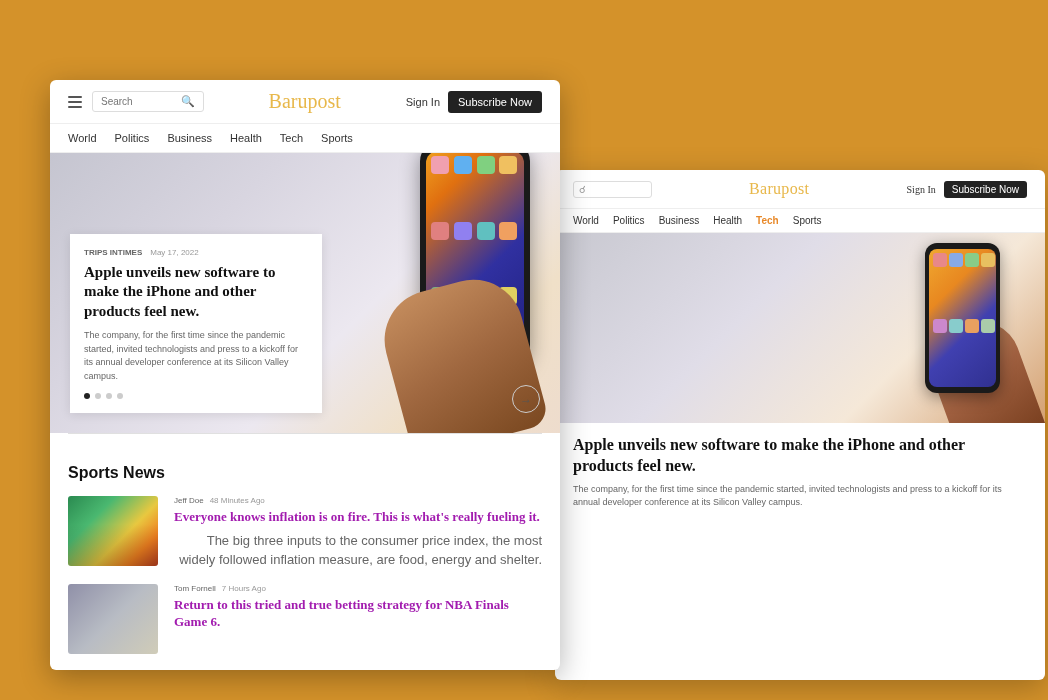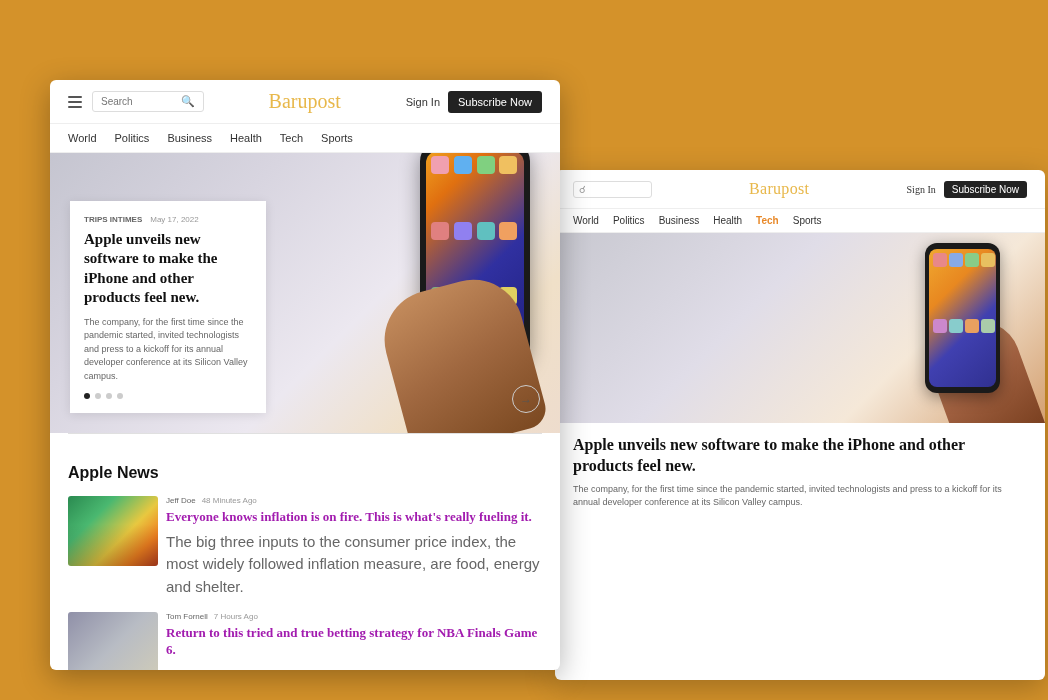--- a/index.html
+++ b/index.html
@@ -304,21 +304,21 @@
       height: 280px;
       background: linear-gradient(135deg, #c5c5d0 0%, #d8d5e0 30%, #ece8f0 60%, #f0e0c8 80%, #c8906050 100%);
       overflow: hidden;
     }
 
     .hero-overlay-card {
       position: absolute;
       bottom: 20px;
       left: 20px;
       background: #fff;
-      width: 196px;
+      width: 252px;
       padding: 14px;
       box-shadow: 0 2px 10px rgba(0,0,0,0.1);
     }
 
     .hero-card-meta {
       display: flex;
       gap: 8px;
       margin-bottom: 6px;
     }
 
@@ -463,21 +463,21 @@
     }
 
     .divider {
       border: none;
       border-top: 1px solid #e0e0e0;
       margin: 0 18px 14px 18px;
     }
 
     .news-item {
       display: flex;
-      gap: 8px;
+      gap: 16px;
       margin-bottom: 14px;
       align-items: flex-start;
     }
 
     .news-thumb {
       width: 90px;
       height: 70px;
       border-radius: 3px;
       flex-shrink: 0;
       overflow: hidden;
@@ -523,24 +523,25 @@
 
     .news-title {
       font-size: 13px;
       font-weight: 700;
       color: #a21caf;
       line-height: 1.3;
       margin-bottom: 5px;
     }
 
     .news-excerpt {
-      font-size: 15px;
+      font-size: 13px;
       color: #666;
       line-height: 1.5;
       font-family: Arial, sans-serif;
+      text-align: right;
     }
   </style>
 </head>
 <body>
 
 <div class="scene">
 
   <div class="window-back">
 
     <div class="win-header">
@@ -662,21 +663,21 @@
       </div>
 
       <div class="hero-arrow">
         <span>→</span>
       </div>
     </div>
 
     <hr class="divider">
 
     <div class="latest-news">
-      <div class="section-title">Apple News</div>
+      <div class="section-title">Sports News</div>
 
       <div class="news-item">
         <div class="news-thumb thumb-market"></div>
         <div class="news-content">
           <div class="news-meta">
             <span class="news-author">Jeff Doe</span>
             <span class="news-time">48 Minutes Ago</span>
           </div>
           <div class="news-title">Everyone knows inflation is on fire. This is what's really fueling it.</div>
           <div class="news-excerpt">The big three inputs to the consumer price index, the most widely followed inflation measure, are food, energy and shelter.</div>

